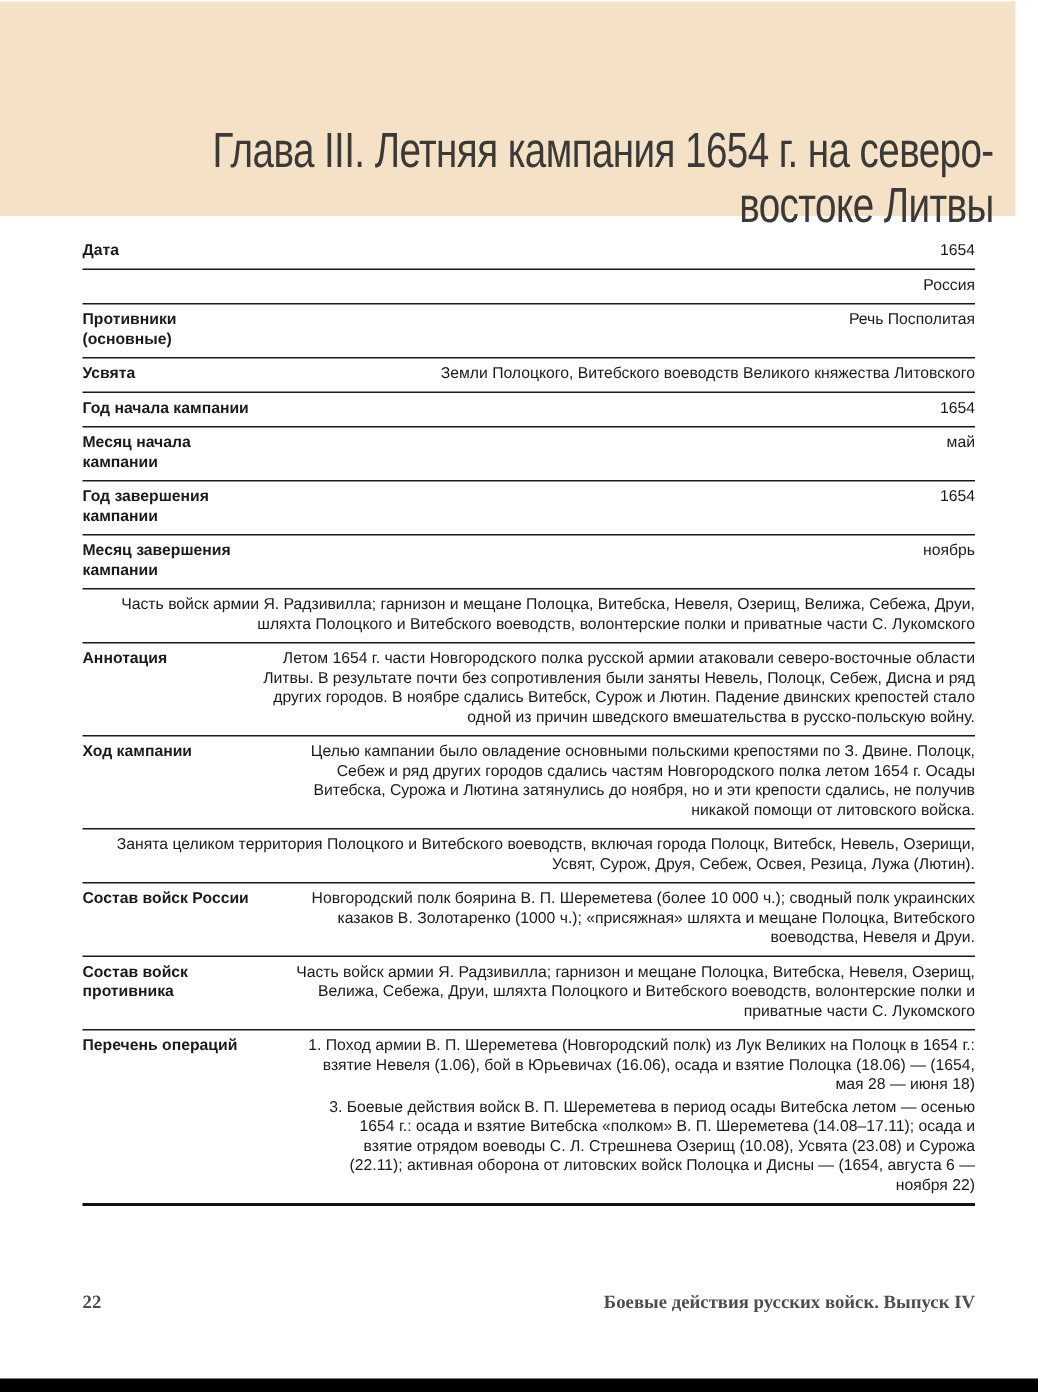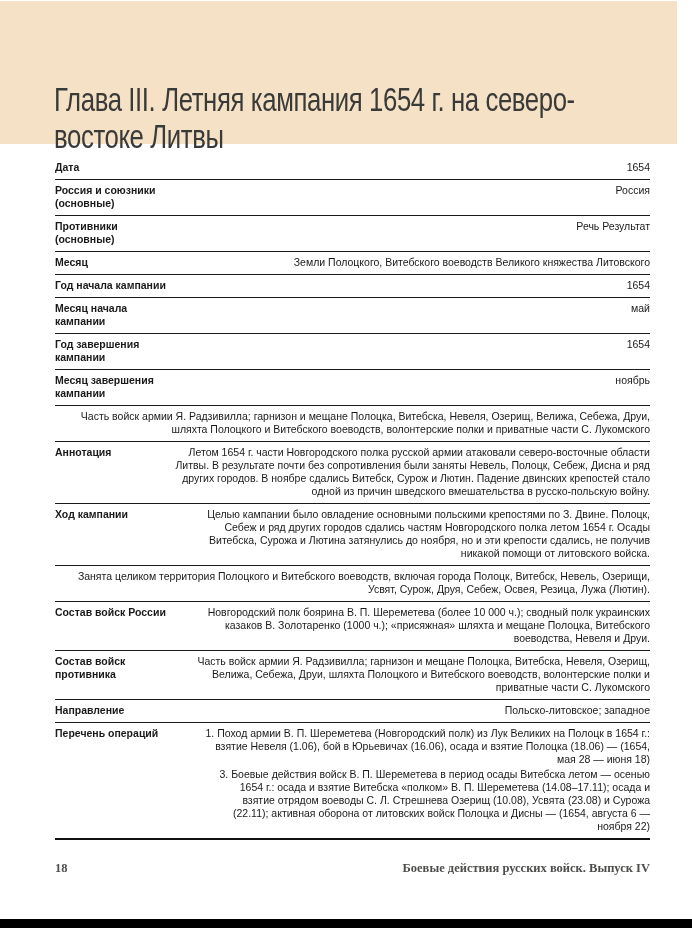--- a/index.html
+++ b/index.html
@@ -9,20 +9,21 @@
     position: relative;
     overflow: hidden;
     font-family: "Liberation Sans", sans-serif;
     color: var(--text-color, #1a1a1a);
   }
   .header-band {
     position: absolute;
     left: 0; top: 1px;
     width: 677px; height: 143px;
     background: var(--band-color, #f5e2c6);
+    text-align: right;
   }
   .chapter-title {
     position: absolute;
     left: 54px; top: 58px;
     width: 780px;
     font-size: 33px;
     line-height: 37px;
     font-weight: 400;
     letter-spacing: -0.5px;
     color: var(--title-color, #3a3a38);
@@ -81,29 +82,28 @@
 <div class="header-band">
   <h1 class="chapter-title">Глава III. Летняя кампания 1654 г. на северо-востоке Литвы</h1>
 </div>
 
 <div class="content">
     <div class="t-row">
     <div class="t-label">Дата</div>
     <div class="t-value">1654</div>
   </div>
     <div class="t-row">
-    <div class="t-label">Россия и союзники (основные)</div>
     <div class="t-value">Россия</div>
   </div>
     <div class="t-row">
     <div class="t-label">Противники (основные)</div>
-    <div class="t-value">Речь Результат</div>
+    <div class="t-value">Речь Посполитая</div>
   </div>
     <div class="t-row">
-    <div class="t-label">Месяц</div>
+    <div class="t-label">Усвята</div>
     <div class="t-value">Земли Полоцкого, Витебского воеводств Великого княжества Литовского</div>
   </div>
     <div class="t-row">
     <div class="t-label">Год начала кампании</div>
     <div class="t-value">1654</div>
   </div>
     <div class="t-row">
     <div class="t-label">Месяц начала кампании</div>
     <div class="t-value">май</div>
   </div>
@@ -130,31 +130,27 @@
     <div class="t-value">Занята целиком территория Полоцкого и Витебского воеводств, включая города Полоцк, Витебск, Невель, Озерищи, Усвят, Сурож, Друя, Себеж, Освея, Резица, Лужа (Лютин).</div>
   </div>
     <div class="t-row">
     <div class="t-label">Состав войск России</div>
     <div class="t-value">Новгородский полк боярина В. П. Шереметева (более 10 000 ч.); сводный полк украинских казаков В. Золотаренко (1000 ч.); «присяжная» шляхта и мещане Полоцка, Витебского воеводства, Невеля и Друи.</div>
   </div>
     <div class="t-row">
     <div class="t-label">Состав войск противника</div>
     <div class="t-value">Часть войск армии Я. Радзивилла; гарнизон и мещане Полоцка, Витебска, Невеля, Озерищ, Велижа, Себежа, Друи, шляхта Полоцкого и Витебского воеводств, волонтерские полки и приватные части С. Лукомского</div>
   </div>
-    <div class="t-row">
-    <div class="t-label">Направление</div>
-    <div class="t-value">Польско-литовское; западное</div>
-  </div>
     <div class="t-row last">
     <div class="t-label">Перечень операций</div>
     <div class="t-value">
         <div class="op-item">1. Поход армии В. П. Шереметева (Новгородский полк) из Лук Великих на Полоцк в 1654 г.: взятие Невеля (1.06), бой в Юрьевичах (16.06), осада и взятие Полоцка (18.06) — (1654, мая 28 — июня 18)</div>
         <div class="op-item">3. Боевые действия войск В. П. Шереметева в период осады Витебска летом — осенью 1654 г.: осада и взятие Витебска «полком» В. П. Шереметева (14.08–17.11); осада и взятие отрядом воеводы С. Л. Стрешнева Озерищ (10.08), Усвята (23.08) и Сурожа (22.11); активная оборона от литовских войск Полоцка и Дисны — (1654, августа 6 — ноября 22)</div>
       </div>
   </div>
   </div>
 
 <div class="footer">
-  <span>18</span>
+  <span>22</span>
   <span>Боевые действия русских войск. Выпуск IV</span>
 </div>
 
 <div class="bottom-bar"></div>
 
 </body></html>

